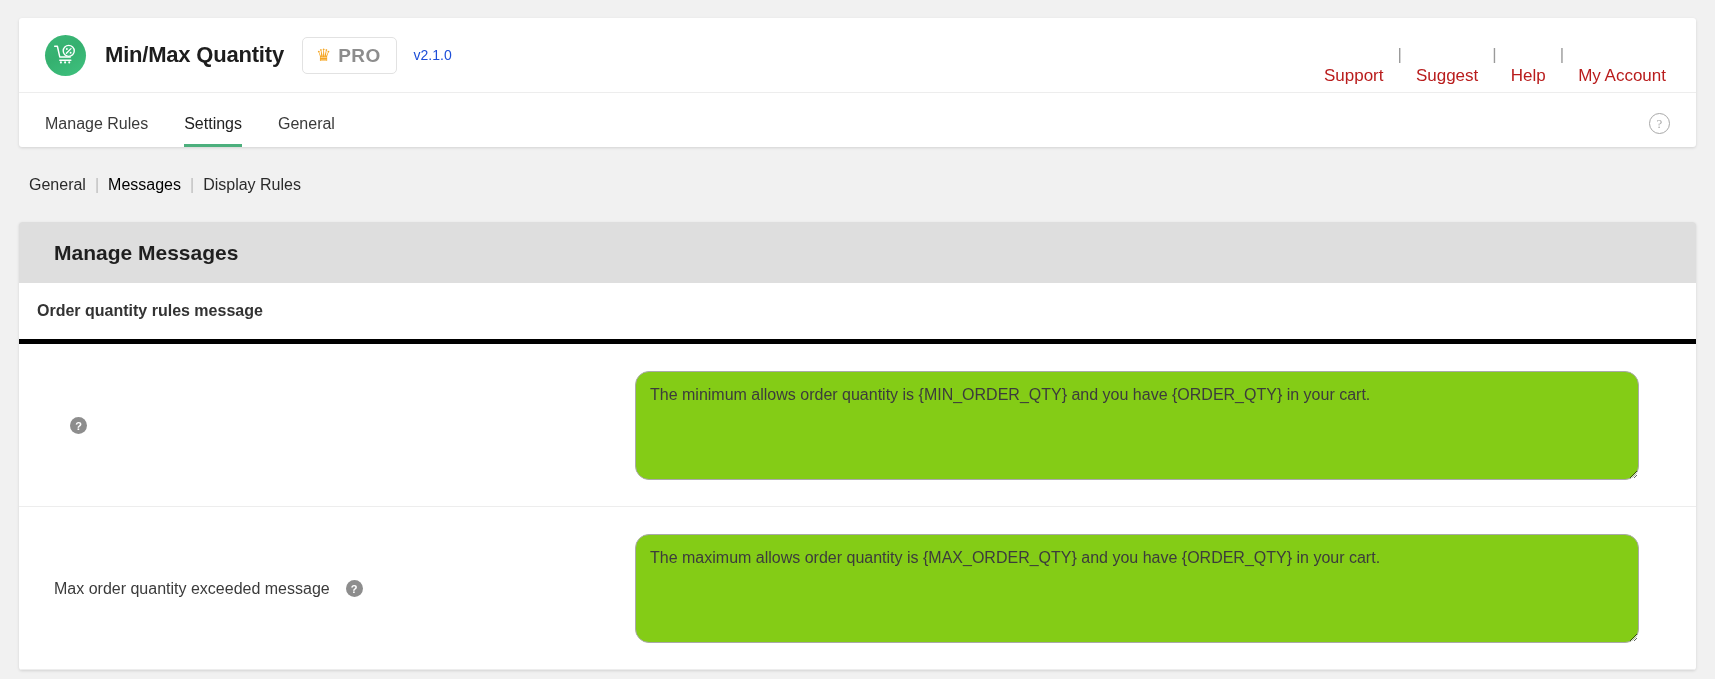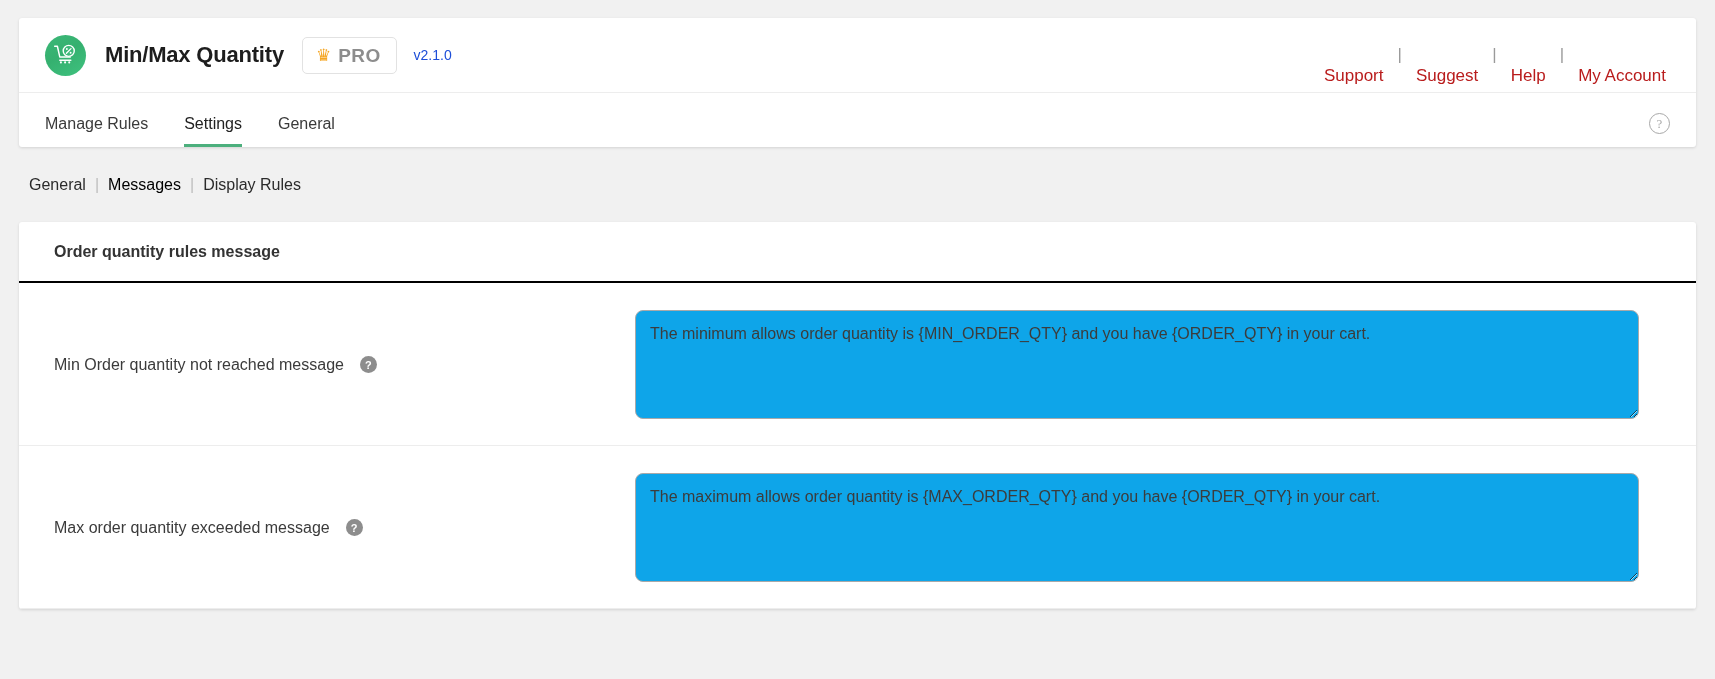--- a/index.html
+++ b/index.html
@@ -178,22 +178,22 @@
     margin: 0;
     font-size: 21px;
     font-weight: bold;
     color: #1f1f1f;
   }
 
   .section-title-row {
     height: 61px;
     display: flex;
     align-items: center;
-    padding-left: 35px;
-    border-bottom: 2px solid #000000;
+    padding-left: 18px;
+    border-bottom: 5px solid #000000;
   }
   .section-title-row .section-title {
     font-size: 16px;
     font-weight: bold;
     color: #333;
   }
 
   .field-row {
     display: flex;
     align-items: flex-start;
@@ -230,29 +230,29 @@
     font-family: "Liberation Sans", sans-serif;
   }
   .field-input-cell {
     flex: 1 1 auto;
     padding-right: 57px;
   }
   .msg-textarea {
     width: 100%;
     height: 109px;
     border: 1px solid #a9a9a9;
-    border-radius: 8px;
+    border-radius: 14px;
     padding: 12px 14px;
     font-family: "Liberation Sans", sans-serif;
     font-size: 16px;
     color: #3c3c3c;
     line-height: 1.35;
     resize: vertical;
     outline: none;
-    background: #0ea5e9;
+    background: #84cc16;
     display: block;
   }
 </style>
 </head>
 <body>
 
 <div class="app-wrap">
 
   <div class="topcard">
 
@@ -306,29 +306,31 @@
   <div class="subnav">
     <a href="#">General</a>
     <span class="sep">|</span>
     <a href="#" class="current">Messages</a>
     <span class="sep">|</span>
     <a href="#">Display Rules</a>
   </div>
 
   <div class="panel">
 
+    <div class="panel-head">
+      <h2>Manage Messages</h2>
+    </div>
 
     <div class="section-title-row">
       <span class="section-title">Order quantity rules message</span>
     </div>
 
     <div class="field-row">
       <div class="field-label-cell">
         <span class="field-label">
-          <span>Min Order quantity not reached message</span>
           <span class="help-dot">?</span>
         </span>
       </div>
       <div class="field-input-cell">
         <textarea class="msg-textarea" placeholder="" style="">The minimum allows order quantity is {MIN_ORDER_QTY} and you have {ORDER_QTY} in your cart.</textarea>
       </div>
     </div>
 
     <div class="field-row">
       <div class="field-label-cell">

